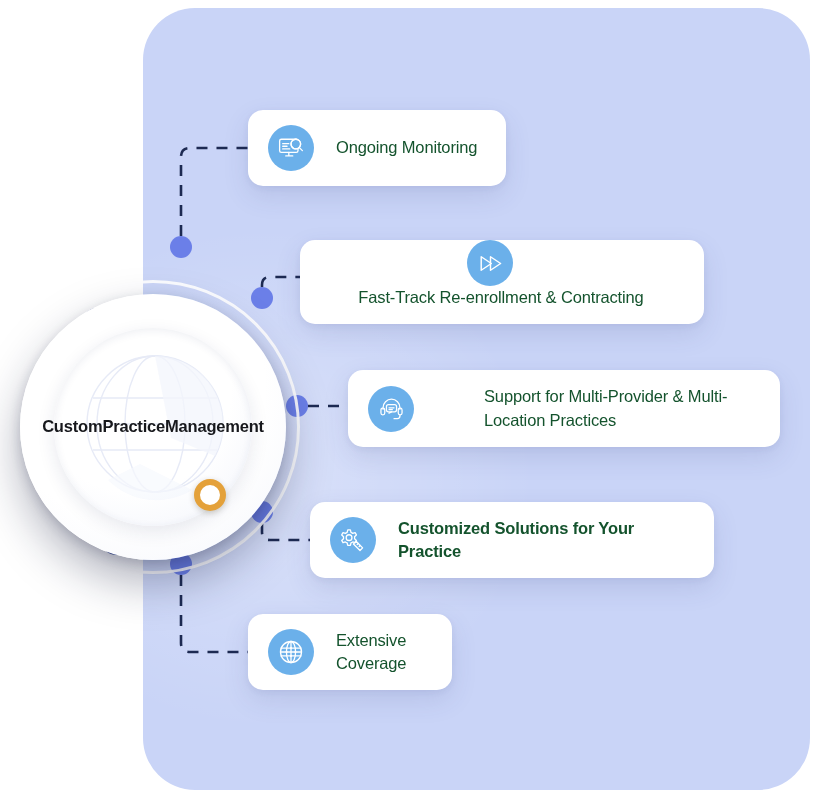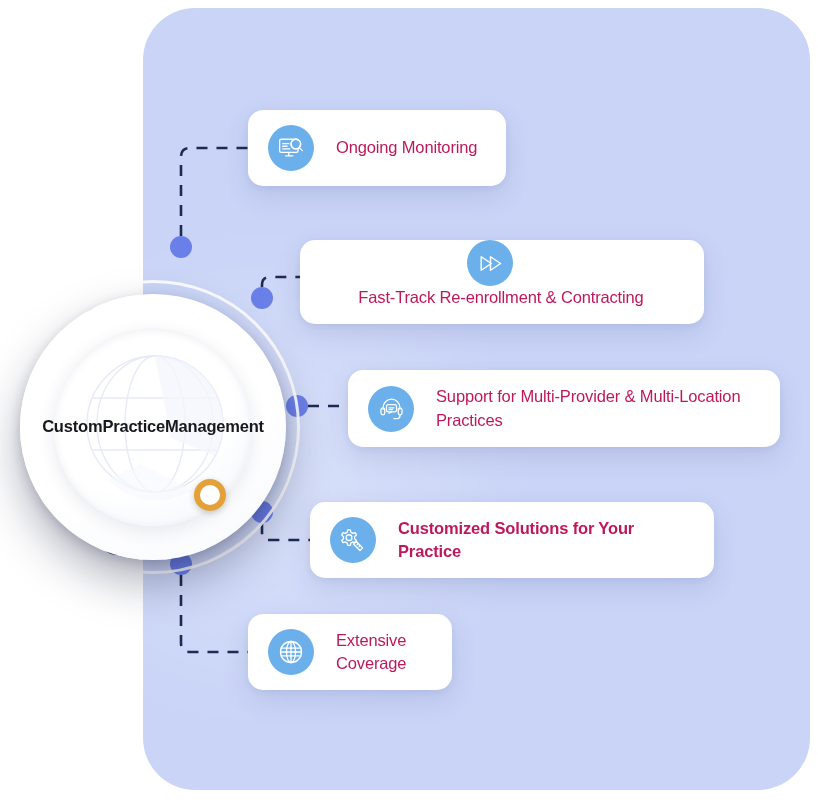--- a/index.html
+++ b/index.html
@@ -80,27 +80,27 @@
     box-sizing:border-box;
   }
   .card .ico{
     flex:0 0 auto;width:46px;height:46px;border-radius:50%;
     background:#6bb0ea;
     display:flex;align-items:center;justify-content:center;
     margin-right:22px;
   }
   .card .ico svg{display:block;}
   .card .lbl{
-    color:#be185d;font-size:16.5px;line-height:1.42;letter-spacing:-0.15px;
+    color:#14532d;font-size:16.5px;line-height:1.42;letter-spacing:-0.15px;
   }
 
   
   #card-0{left:248px;top:110px;width:258px;height:76px;}
   #card-1{left:300px;top:240px;width:404px;height:84px;flex-direction:column;}
-  #card-2{left:348px;top:370px;width:432px;height:77px;}
+  #card-2{left:348px;top:370px;width:432px;height:77px;gap:48px;}
   #card-3{left:310px;top:502px;width:404px;height:76px;font-weight:bold;}
   #card-4{left:248px;top:614px;width:204px;height:76px;}
 
   
   .dot{
     position:absolute;width:22px;height:22px;border-radius:50%;
     background:#6b7fe8;
   }
 </style>
 </head>

